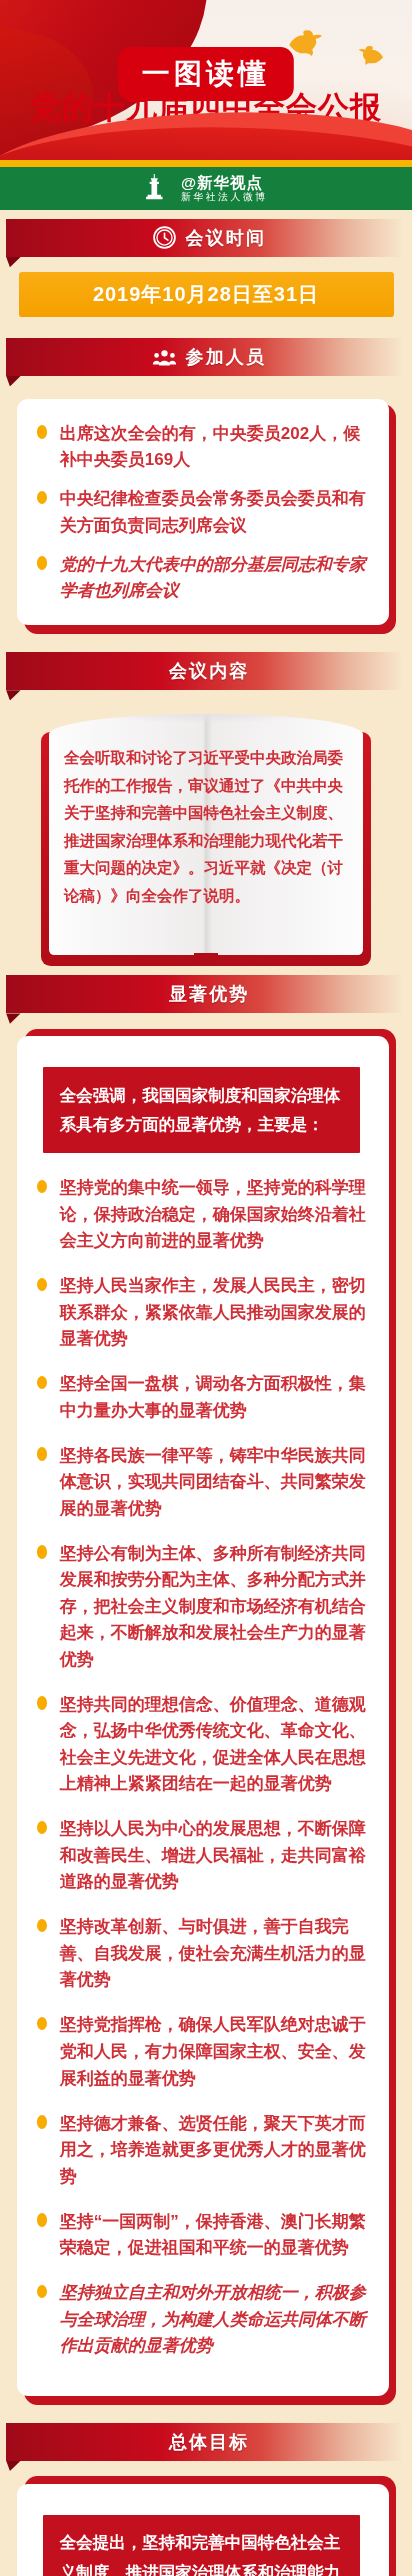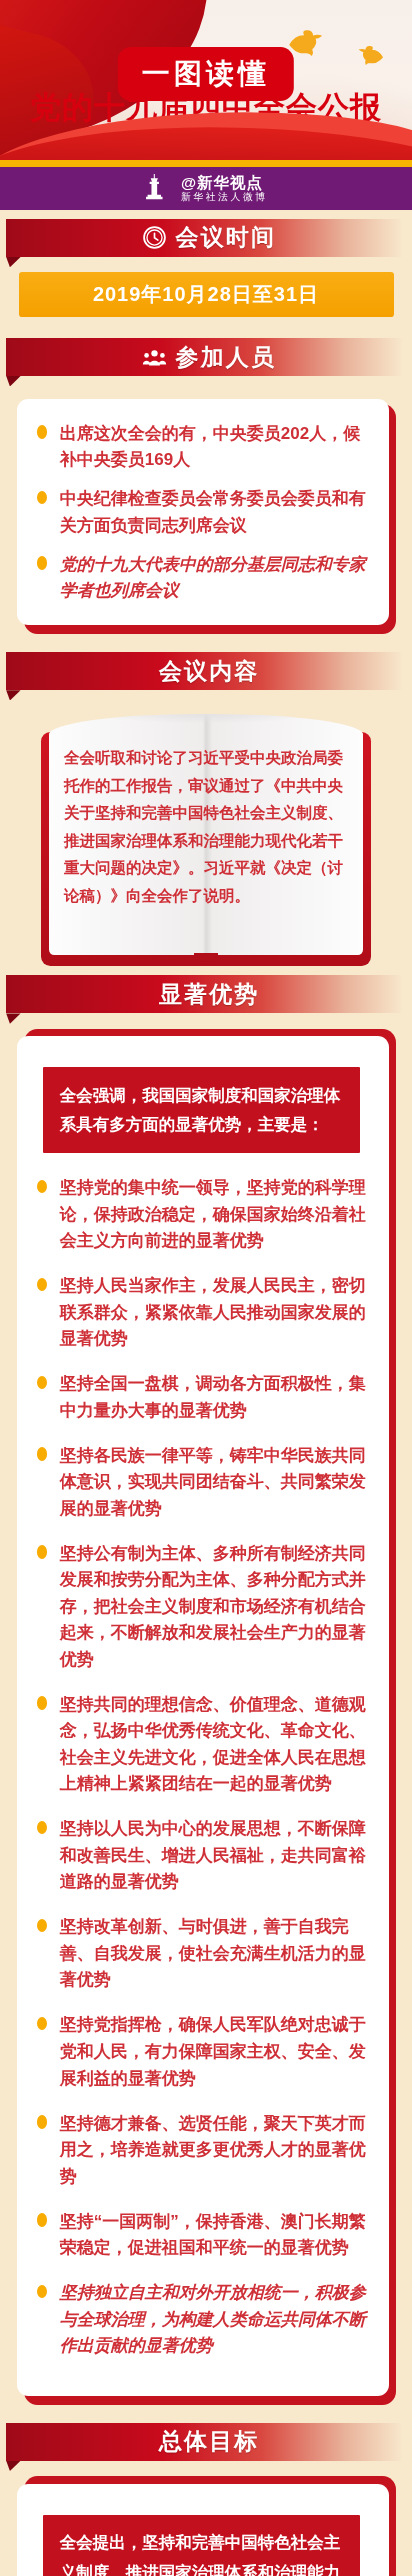--- a/index.html
+++ b/index.html
@@ -25,34 +25,34 @@
     padding:8.2px 24px;border-radius:13.4px;white-space:nowrap;}
   .hero-title{position:absolute;left:0;top:87px;width:100%;text-align:center;
     color:#d6000f;font-size:31px;font-weight:800;letter-spacing:1px;white-space:nowrap;}
   .mount{position:absolute;left:50%;top:138px;transform:translateX(-50%);width:289px;height:46px;
     background:radial-gradient(ellipse 50% 100% at 50% 100%,#ecd9b8 0%,rgba(236,217,184,0) 75%);}
   .wave-light{position:absolute;left:-31px;bottom:-30px;width:484px;height:77px;
     background:#ef4135;border-radius:50% 50% 0 0/90% 70% 0 0;transform:rotate(-2deg);}
   .wave-deep{position:absolute;left:-41px;bottom:-39px;width:505px;height:72px;
     background:linear-gradient(180deg,#df1f1a,#b80a13);border-radius:55% 45% 0 0/100% 55% 0 0;transform:rotate(1.5deg);}
   .stripe{height:6.7px;background:#f7b501;}
-  .brand-band{height:43px;background:#701a75;display:flex;align-items:center;justify-content:center;gap:16px;}
+  .brand-band{height:43px;background:#15803d;display:flex;align-items:center;justify-content:center;gap:16px;}
   .tower{width:20.6px;height:28px;fill:#fff;}
   .brand-txt{display:flex;flex-direction:column;line-height:1.15;}
   .brand-handle{color:#fff;font-size:15.5px;font-weight:800;letter-spacing:1px;}
   .brand-sub{color:#fff;font-size:9.8px;letter-spacing:2.6px;}
 
   
   .content{position:relative;}
   .ribbon{position:relative;margin:8.2px 0 0 6.2px;width:406px;height:38px;
     display:flex;align-items:center;justify-content:center;gap:8.2px;
     background:linear-gradient(90deg,#9f0a18 0%,#c80a1c 38%,#d94840 63%,#e9b49c 84%,rgba(248,233,205,0) 98%);}
   .ribbon::after{content:"";position:absolute;left:0;top:100%;width:14.4px;height:10.3px;
     background:#7c0511;clip-path:polygon(0 0,100% 0,26% 100%);}
-  .ribbon-title{color:#fff;font-size:23px;font-weight:800;letter-spacing:2.1px;
+  .ribbon-title{color:#fff;font-size:18px;font-weight:800;letter-spacing:2.1px;
     text-shadow:0 1px 1px rgba(90,0,0,.35);white-space:nowrap;}
   .ribbon svg{width:25px;height:25px;}
   .mt18{margin-top:9.3px;} .mt40{margin-top:20.6px;} .mt52{margin-top:27px;} .mt58{margin-top:30px;}
 
   .date-bar{margin:15.5px 18.5px 0;height:45px;background:linear-gradient(180deg,#f9ad12,#f5a000);
     border-radius:3.1px;display:flex;align-items:center;justify-content:center;
     color:#fff;font-size:20px;font-weight:700;letter-spacing:1px;}
 
   
   .card{position:relative;z-index:0;margin:23px 23px 0 16.5px;}

